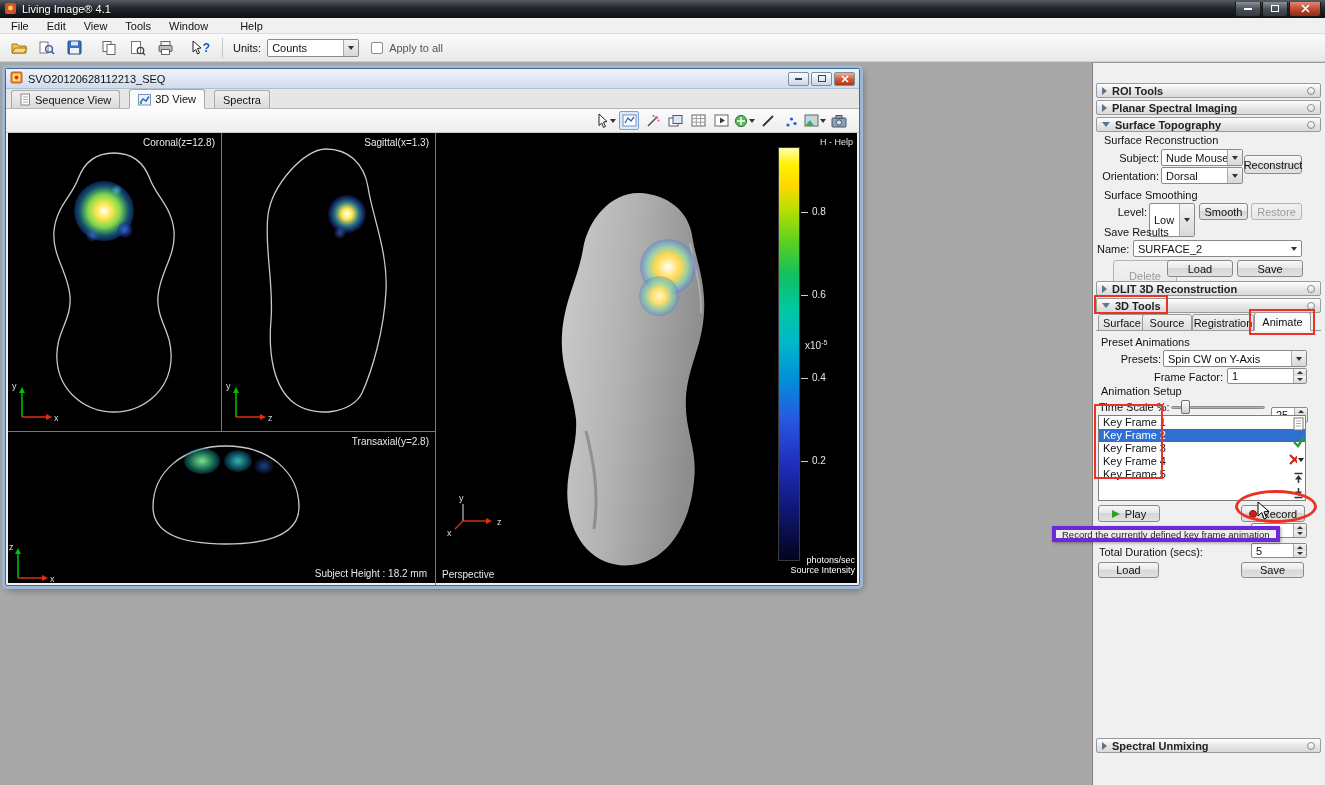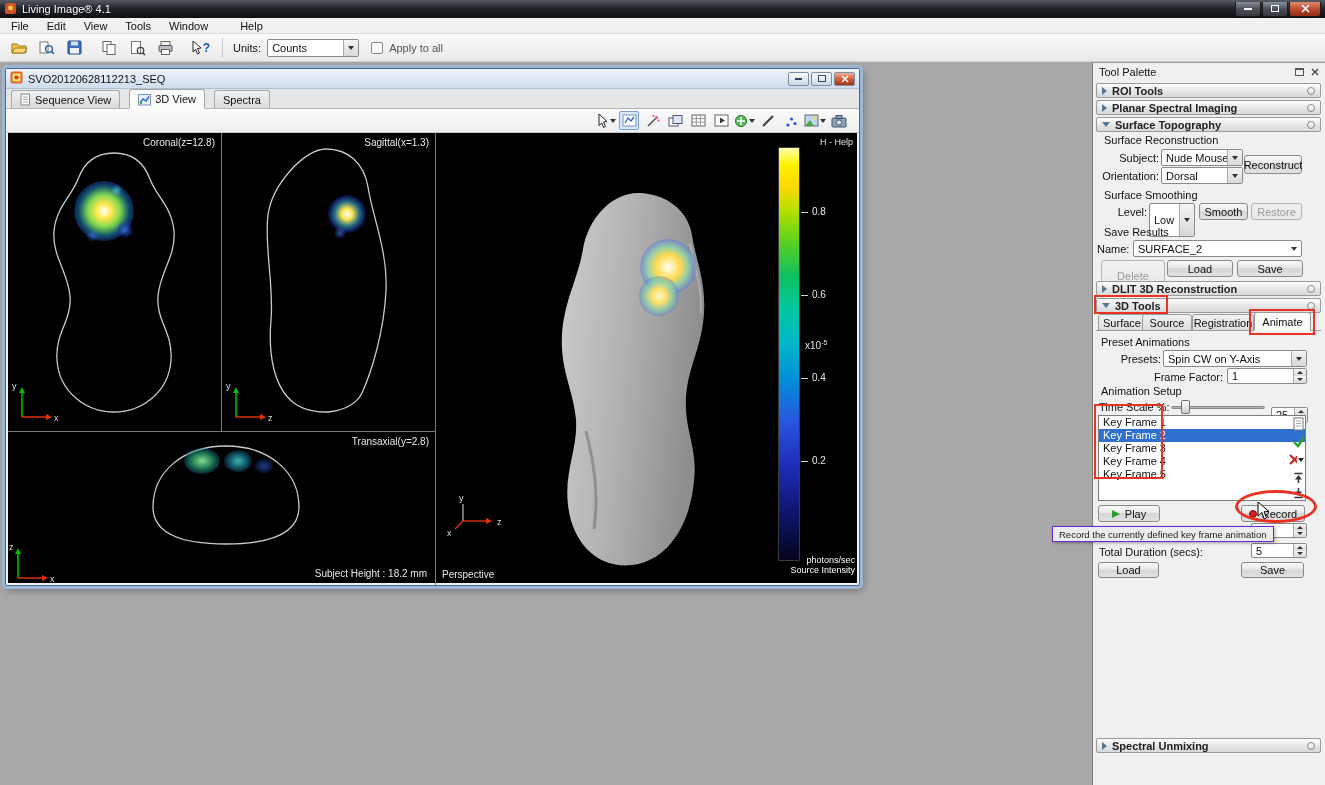--- a/index.html
+++ b/index.html
@@ -98,21 +98,21 @@
   .litem.selected{background:#2e6fd0;color:#fff}
   .kfico{position:absolute;width:15px;height:15px;display:flex;align-items:center;justify-content:center}
   .slider-track{position:absolute;height:3px;background:linear-gradient(#9a9a9a,#c9c9c9);border:1px solid #8b8b8b;border-radius:2px}
   .slider-handle{position:absolute;width:9px;height:14px;background:linear-gradient(#fdfdfd,#cfcfcf);
     border:1px solid #707070;border-radius:2px}
   .play-tri{width:0;height:0;border-top:4.5px solid transparent;border-bottom:4.5px solid transparent;border-left:8px solid #2ca02c}
   .rec-dot{width:8px;height:8px;border-radius:50%;background:#cf1f1f;border:1px solid #7c0f0f}
 
   
   .tooltip{position:absolute;left:1052px;top:526px;height:16px;display:flex;align-items:center;
-    background:#ececec;border:1px solid #6d28d9;padding:0 6px;font-size:9.5px;color:#222;
+    background:#ececec;border:4px solid #6d28d9;padding:0 6px;font-size:9.5px;color:#222;
     white-space:nowrap;box-shadow:1px 1px 3px rgba(0,0,0,.35);z-index:60}
   .anno{position:absolute;border:2px solid #ea3323;z-index:70;pointer-events:none}
   .cursor{position:absolute;z-index:80;pointer-events:none}
 </style>
 </head>
 <body>
 
 <div id="root">
 
   <div class="titlebar">
@@ -429,29 +429,20 @@
           <line x1="17" y1="30" x2="9" y2="38" stroke="#e03010" stroke-width="1.2"></line>
           <text x="1" y="45" fill="#ddd" font-size="9">x</text>
           <text x="51" y="34" fill="#ddd" font-size="9">z</text>
         </svg>
         <span class="pane-label" style="left:6px;bottom:5px">Perspective</span>
       </div>
     </div>
   </div>
 
   <div class="palette">
-    <div class="phead">
-      <span>Tool Palette</span>
-      <span style="margin-left:auto;display:flex;gap:7px;align-items:center">
-        <span style="width:9px;height:8px;border:1px solid #555;border-top:2px solid #555;display:inline-block"></span>
-        <svg width="8" height="8">
-            <path d="M1,1 L7,7 M7,1 L1,7" stroke="#444" stroke-width="1.4"></path>
-          </svg>
-      </span>
-    </div>
 
     <div class="section-bar" style="top:20px">
       <span class="tri-right"></span>
       <span>ROI Tools</span>
       <span class="section-circ"></span>
     </div>
     <div class="section-bar" style="top:37px">
       <span class="tri-right"></span>
       <span>Planar Spectral Imaging</span>
       <span class="section-circ"></span>
@@ -495,21 +486,21 @@
       <span>Restore</span>
     </div>
     <div class="lbl" style="left:11px;top:163px">Save Results</div>
     <div class="lbl rl" style="left:4px;top:180px;width:32px">Name:</div>
     <div class="combo" style="left:40px;top:177px;width:169px;height:17px">
       <span class="cbtext">SURFACE_2</span>
       <span class="cbarrow" style="background:none;border-left:none">
           <span class="tri-d"></span>
         </span>
     </div>
-    <div class="btn disabled" style="left:8px;top:197px;width:64px;height:31px">
+    <div class="btn disabled" style="left:20px;top:197px;width:64px;height:31px">
       <span>Delete</span>
     </div>
     <div class="btn" style="left:74px;top:197px;width:66px;height:17px">
       <span>Load</span>
     </div>
     <div class="btn" style="left:144px;top:197px;width:66px;height:17px">
       <span>Save</span>
     </div>
 
     <div class="section-bar" style="top:218px">

